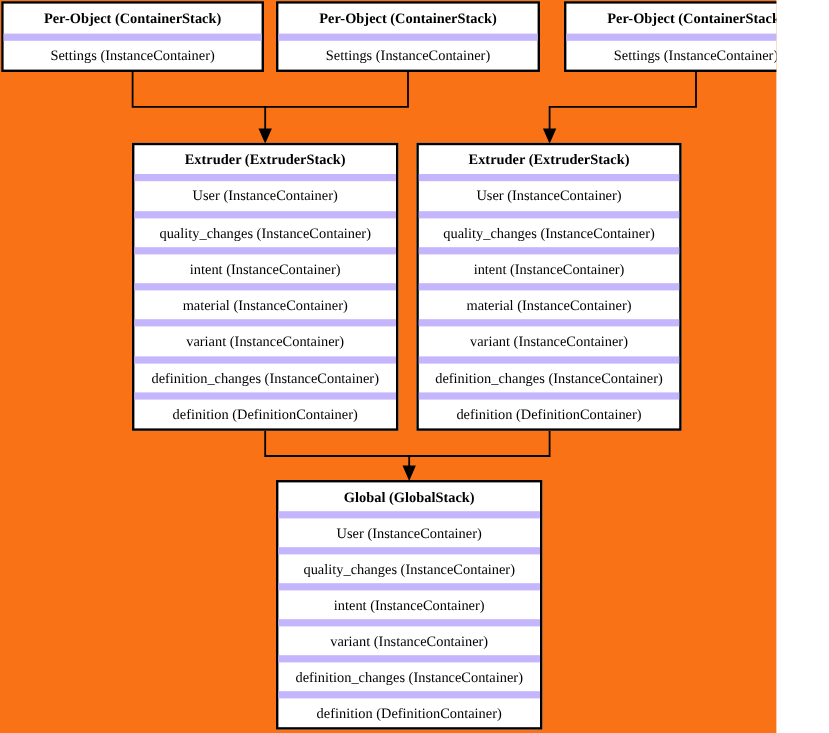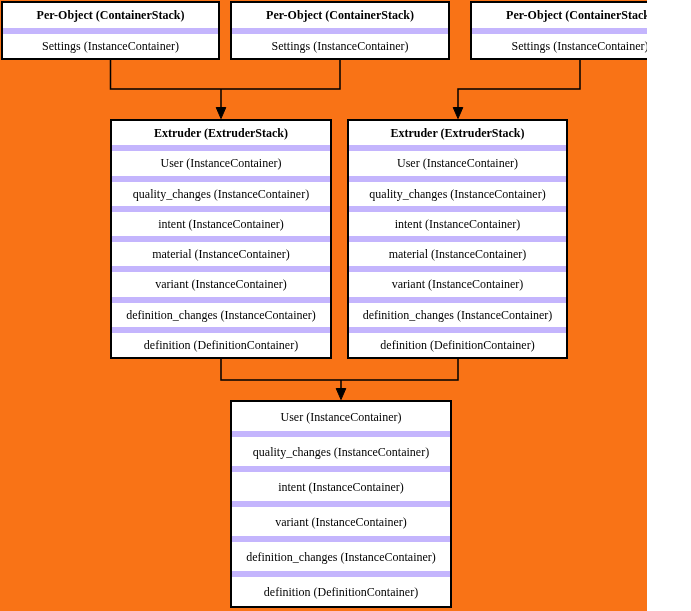--- a/index.html
+++ b/index.html
@@ -108,20 +108,21 @@
     <div class="cell">User (InstanceContainer)</div>
     <div class="cell">quality_changes (InstanceContainer)</div>
     <div class="cell">intent (InstanceContainer)</div>
     <div class="cell">material (InstanceContainer)</div>
     <div class="cell">variant (InstanceContainer)</div>
     <div class="cell">definition_changes (InstanceContainer)</div>
     <div class="cell">definition (DefinitionContainer)</div>
   </div>
 
   <div class="stack-box global-stack">
+    <div class="cell header">Global (GlobalStack)</div>
     <div class="cell">User (InstanceContainer)</div>
     <div class="cell">quality_changes (InstanceContainer)</div>
     <div class="cell">intent (InstanceContainer)</div>
     <div class="cell">variant (InstanceContainer)</div>
     <div class="cell">definition_changes (InstanceContainer)</div>
     <div class="cell">definition (DefinitionContainer)</div>
   </div>
 
 </div>
 

